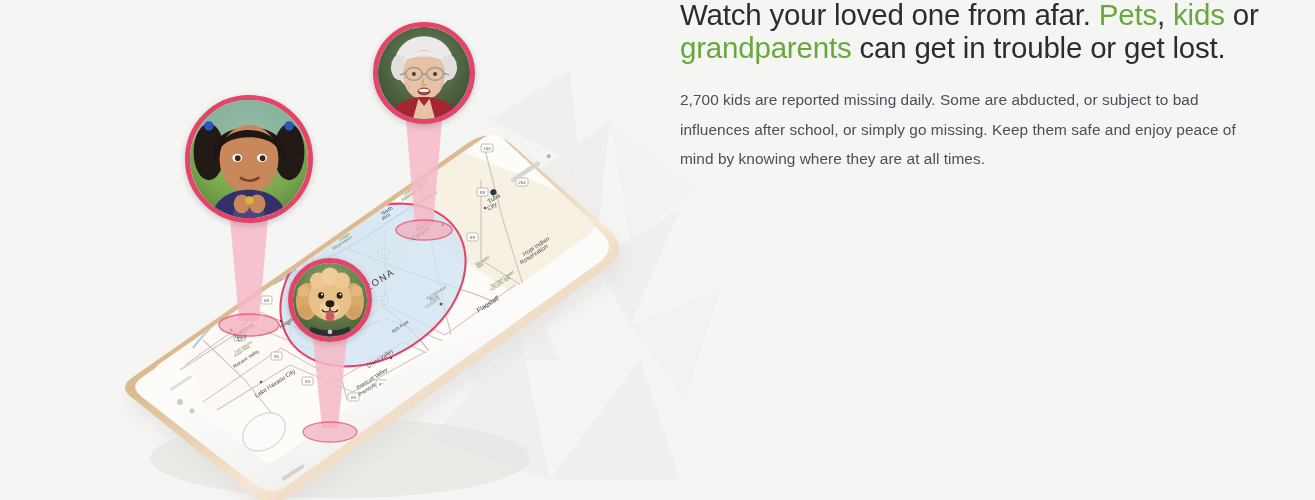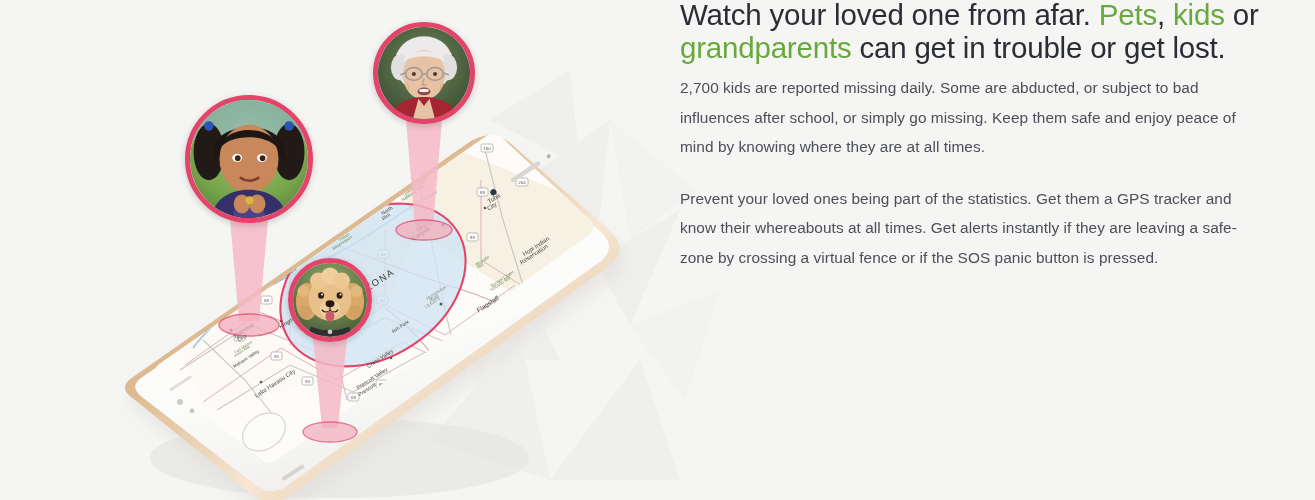--- a/index.html
+++ b/index.html
@@ -38,21 +38,21 @@
   #marker-pet{ left:203px; top:178px; width:84px; height:84px; }
   #marker-pet .bubble{ width:84px; height:84px; }
 
   
   .copy{ position:absolute; left:680px; top:0px; width:590px; }
   .headline{
     font-size:29.5px; line-height:33px; font-weight:300;
     color:#2b2d35; letter-spacing:-.2px; margin-top:-2px;
   }
   .headline .hl{ color:#69a83c; }
-  .paragraphs{ margin-top:9px; }
+  .paragraphs{ margin-top:21px; }
   .para{
     font-size:15.4px; line-height:29.5px; color:#4c4f58;
     font-weight:400; letter-spacing:.05px; margin-bottom:22px;
   }
   .para:last-child{ margin-bottom:0; }
 </style>
 </head>
 <body>
 
 <div class="page">
@@ -474,17 +474,16 @@
   </div>
 
   <div class="copy">
 
     <h1 class="headline">
       <span>Watch your loved one from afar. </span><span class="hl">Pets</span><span>, </span><span class="hl">kids</span><span> or </span><span class="hl">grandparents</span><span> can get in trouble or get lost.</span>
     </h1>
 
     <div class="paragraphs">
       <p class="para">2,700 kids are reported missing daily. Some are abducted, or subject to bad influences after school, or simply go missing. Keep them safe and enjoy peace of mind by knowing where they are at all times.</p>
-      <p class="para">Prevent your loved ones being part of the statistics. Get them a GPS tracker and know their whereabouts at all times. Get alerts instantly if they are leaving a safe-zone by crossing a virtual fence or if the SOS panic button is pressed.</p>
     </div>
   </div>
 
 </div>
 
 </body></html>

